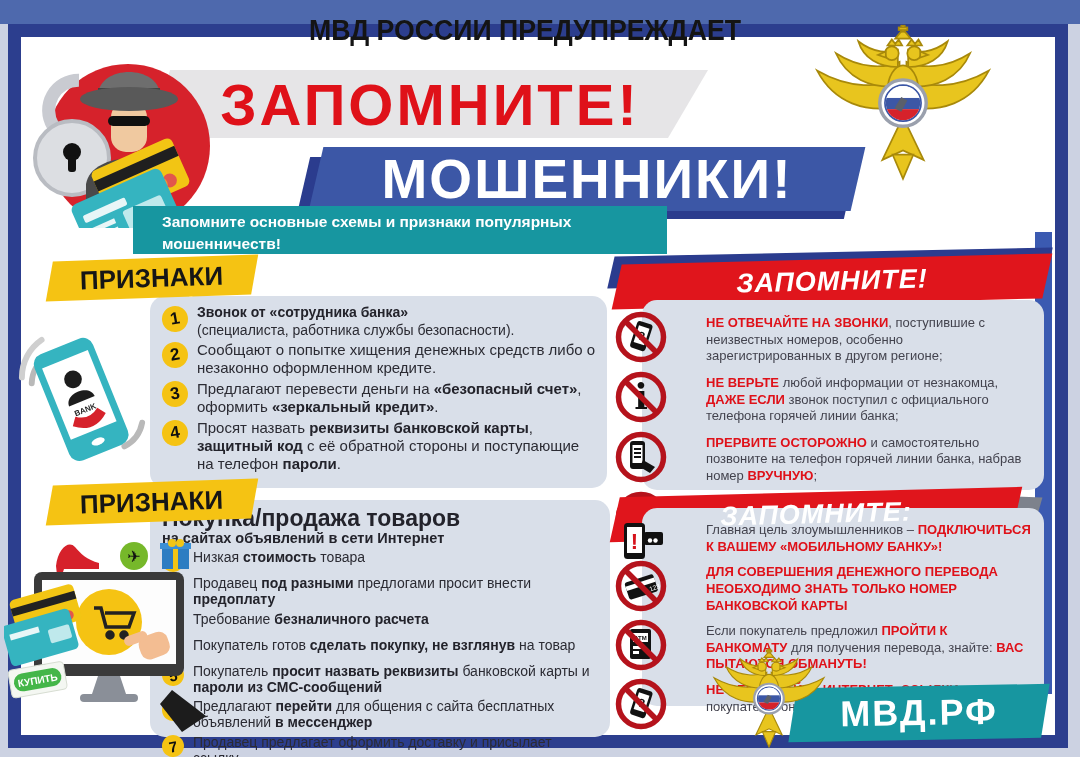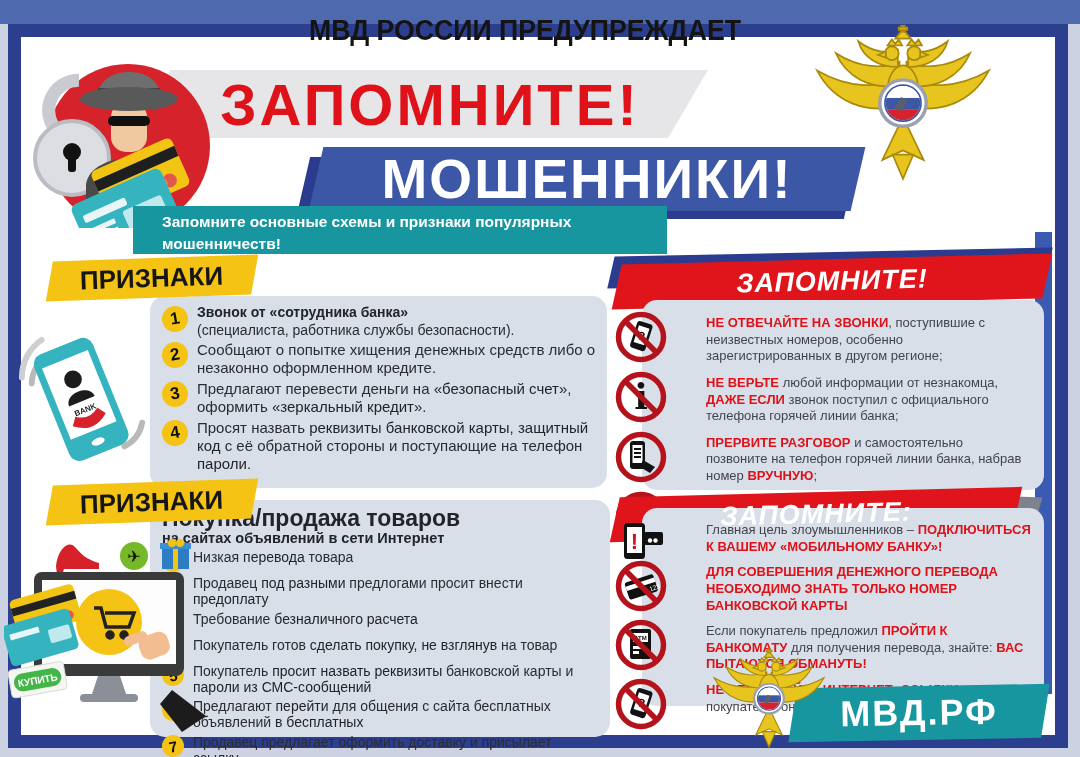--- a/index.html
+++ b/index.html
@@ -35,21 +35,21 @@
   .gpanel{background:#d9dfe9;border-radius:15px;box-sizing:border-box;display:flex;flex-direction:column;}
   .panel1{left:150px;top:296px;width:457px;height:192px;padding:9px 10px 6px 12px;gap:3px;}
   .panel2{left:150px;top:500px;width:460px;height:237px;padding:7px 10px 5px 12px;gap:3px;}
   .row{display:flex;gap:9px;align-items:flex-start;}
   .num{flex:none;width:26px;height:26px;border-radius:50%;background:#f5c313;color:#101010;
        display:flex;align-items:center;justify-content:center;font-weight:700;font-size:17px;
        transform:rotate(-10deg);margin-top:1px;}
   .panel2 .num{width:22px;height:22px;font-size:15px;}
   .txt{color:#2b2b33;font-size:15px;line-height:1.2;}
   .panel2 .txt{font-size:14px;line-height:1.16;}
-  .panel-left .em{font-weight:400;color:#23232b;}
+  .panel-left .em{font-weight:700;color:#23232b;}
   .p1-title{font-size:14px;font-weight:700;color:#23232b;line-height:1.05;}
   .p1-sub{font-size:14px;color:#2b2b33;margin-top:2px;}
   .p2-title{font-size:23px;font-weight:700;color:#23232b;line-height:1;}
   .p2-sub{font-size:14.5px;font-weight:700;color:#23232b;line-height:1.05;margin-top:1px;}
   
   .ban-navy{left:612px;top:252px;width:436px;height:32px;background:#2b3c8e;transform:skewX(-14deg) rotate(-1.2deg);}
   .ban-red-a{left:618px;top:259px;width:428px;height:45px;background:#e0151c;transform:skewX(-14deg) rotate(-1.5deg);}
   .ban-gray-b{left:952px;top:496px;width:84px;height:48px;background:#7d828c;transform:skewX(-14deg) rotate(2deg);}
   .ban-red-b{left:616px;top:492px;width:400px;height:45px;background:#e0151c;transform:skewX(-14deg) rotate(-1.5deg);}
   .ban-text{display:flex;align-items:center;justify-content:center;color:#fff;font-size:27px;font-weight:700;
@@ -225,41 +225,41 @@
 
   <div class="abs gpanel panel2 panel-left z1">
     <div class="row">
       <div class="txt">
         <div class="p2-title">Покупка/продажа товаров</div>
         <div class="p2-sub">на сайтах объявлений в сети Интернет</div>
       </div>
     </div>
     <div class="row">
       <span class="num">1</span>
-      <div class="txt">Низкая <span class="em">перевода</span> товара</div>
+      <div class="txt">Низкая <span class="em">стоимость</span> товара</div>
     </div>
     <div class="row">
       <span class="num">2</span>
       <div class="txt">Продавец <span class="em">под разными</span> предлогами просит внести <span class="em">предоплату</span></div>
     </div>
     <div class="row">
       <span class="num">3</span>
       <div class="txt">Требование <span class="em">безналичного расчета</span></div>
     </div>
     <div class="row">
       <span class="num">4</span>
       <div class="txt">Покупатель готов <span class="em">сделать покупку, не взглянув</span> на товар</div>
     </div>
     <div class="row">
       <span class="num">5</span>
       <div class="txt">Покупатель <span class="em">просит назвать реквизиты</span> банковской карты и <span class="em">пароли из СМС-сообщений</span></div>
     </div>
     <div class="row">
       <span class="num">6</span>
-      <div class="txt">Предлагают <span class="em">перейти</span> для общения с сайта бесплатных объявлений <span class="em">в бесплатных</span></div>
+      <div class="txt">Предлагают <span class="em">перейти</span> для общения с сайта бесплатных объявлений <span class="em">в мессенджер</span></div>
     </div>
     <div class="row">
       <span class="num">7</span>
       <div class="txt">Продавец предлагает оформить доставку и присылает ссылку</div>
     </div>
   </div>
 
   <svg class="abs shop-ill z2" viewBox="0 0 212 200">
     <g transform="translate(50 4)">
       <path d="M2 30 C4 12 15 4 21 11 C26 17 33 24 45 27 L45 33 H10 L8 39 H3 Z" fill="#d6212b"></path>
@@ -349,21 +349,21 @@
         <svg viewBox="0 0 54 54">
           <rect x="16" y="11" width="15" height="28" rx="3" fill="#111"></rect>
           <rect x="18.5" y="15" width="10" height="18" fill="#fff"></rect>
           <rect x="20" y="18" width="7" height="2" fill="#111"></rect>
           <rect x="20" y="22" width="7" height="2" fill="#111"></rect>
           <rect x="20" y="26" width="7" height="2" fill="#111"></rect>
           <path d="M29 30 l12 7 -5 6 -10 -6 z" fill="#111"></path>
           <circle cx="27" cy="27" r="22.5" fill="none" stroke="#b5131c" stroke-width="5.5"></circle>
         </svg>
       </span>
-      <p class="r-text"><span class="em">ПРЕРВИТЕ РАЗГОВОР</span> и самостоятельно позвоните на телефон горячей линии банка, набрав номер <span class="em">ВРУЧНУЮ</span>;</p>
+      <p class="r-text"><span class="em">ПРЕРВИТЕ ОСТОРОЖНО</span> и самостоятельно позвоните на телефон горячей линии банка, набрав номер <span class="em">ВРУЧНУЮ</span>;</p>
     </div>
     <div class="r-row">
       <span class="p-icon">
         <svg viewBox="0 0 54 54">
           <g transform="rotate(-18 27 27)">
             <rect x="12" y="19" width="30" height="18" rx="2.5" fill="#111"></rect>
             <rect x="12" y="23" width="30" height="4.5" fill="#fff"></rect>
             <text x="34" y="35" font-size="6.5" fill="#fff">123</text>
           </g>
           <circle cx="27" cy="27" r="22.5" fill="none" stroke="#b5131c" stroke-width="5.5"></circle>

